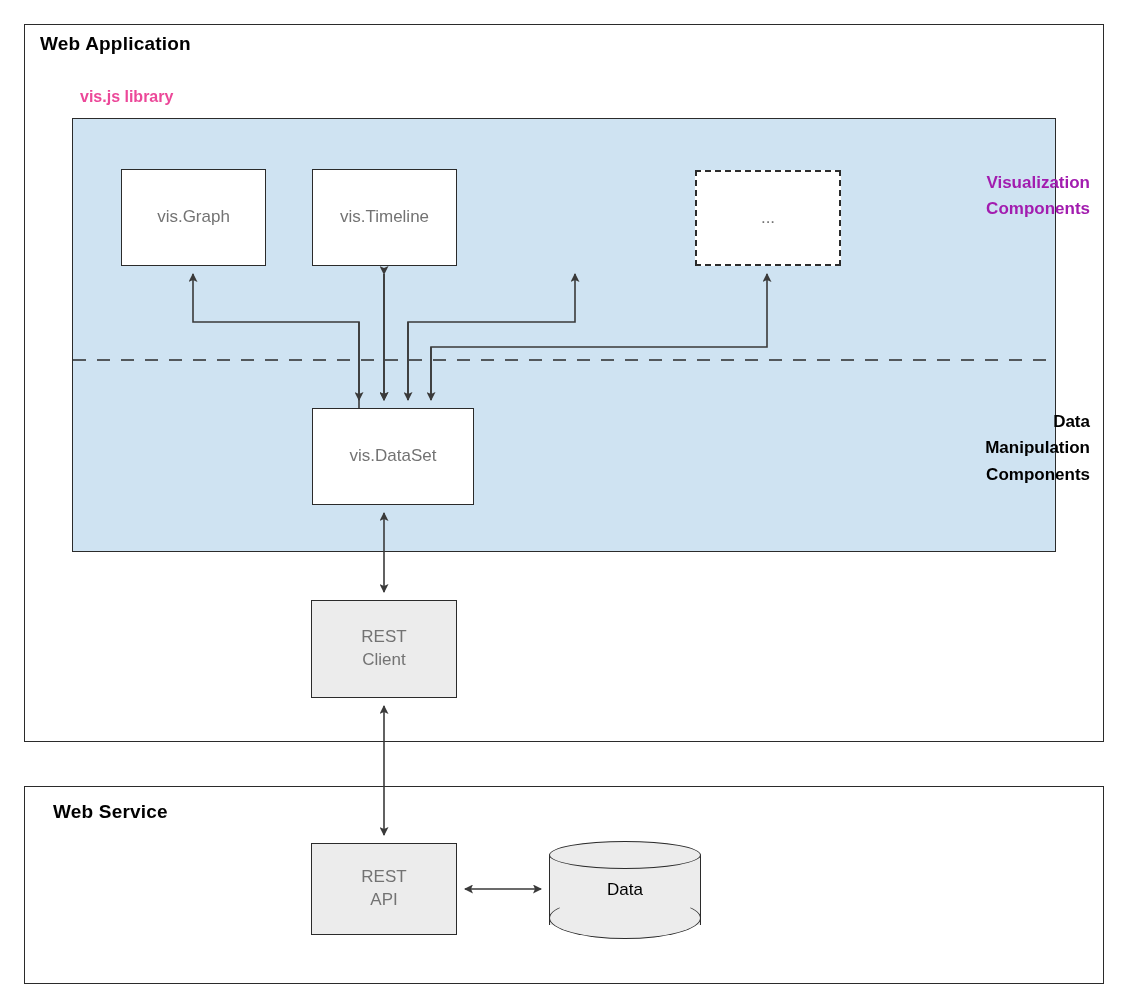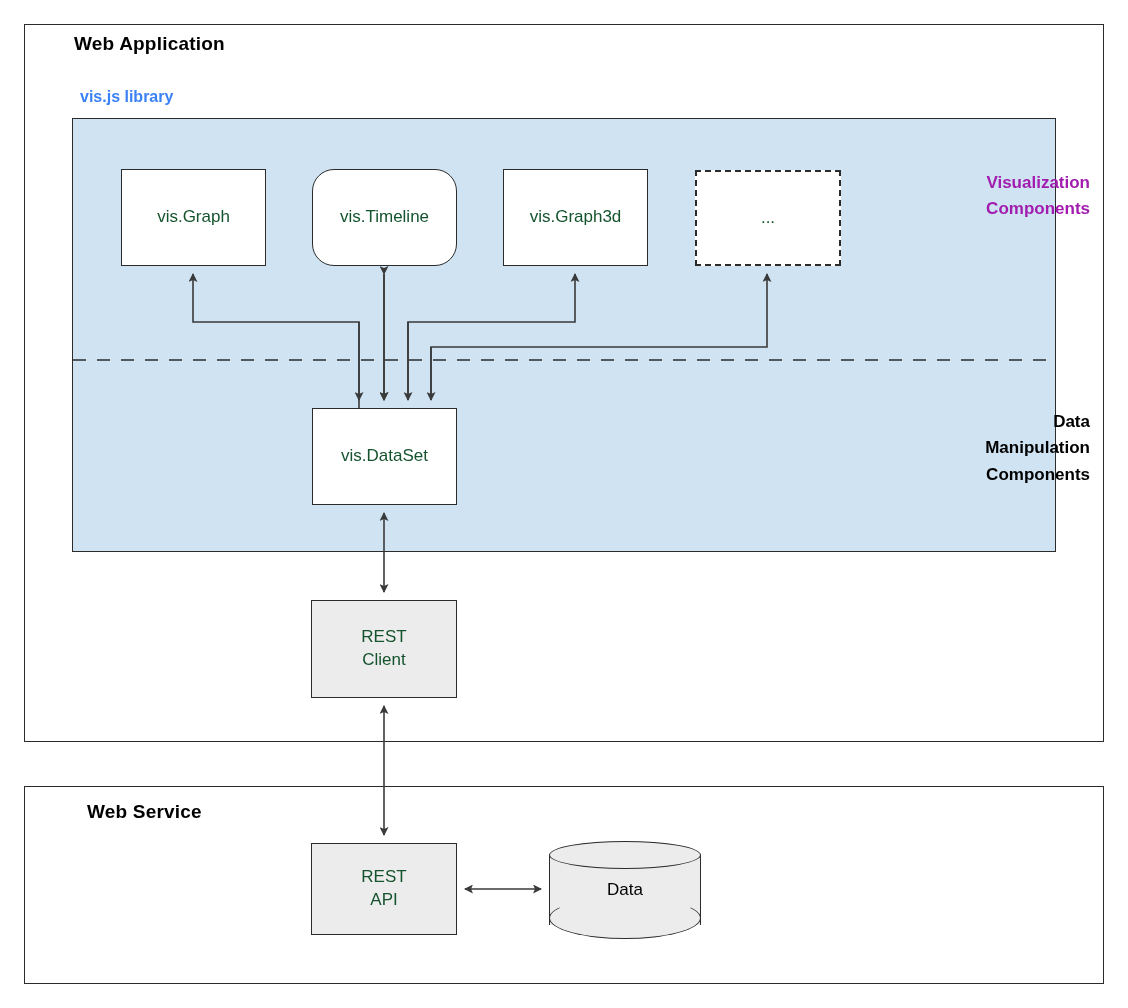--- a/index.html
+++ b/index.html
@@ -34,31 +34,30 @@
     left: 24px; top: 786px;
     width: 1080px; height: 198px;
   }
   .panel-title {
     position: absolute;
     font-size: 19px;
     font-weight: bold;
     color: #000000;
     letter-spacing: 0.2px;
     white-space: nowrap;
-    margin-left: 34px;
   }
   #web-application-title { left: 40px; top: 33px; }
   #web-service-title     { left: 53px; top: 801px; }
 
   #visjs-library-title {
     position: absolute;
     left: 80px; top: 88px;
     font-size: 16px;
     font-weight: bold;
-    color: #3b82f6;
+    color: #ec4899;
     white-space: nowrap;
   }
 
   #visjs-library-panel {
     position: absolute;
     left: 72px; top: 118px;
     width: 984px; height: 434px;
     background: #cfe3f2;
     border: 1px solid #2b2b2b;
     box-sizing: border-box;
@@ -67,36 +66,36 @@
   .node {
     position: absolute;
     box-sizing: border-box;
     border: 1px solid #2b2b2b;
     background: #ffffff;
     display: flex;
     align-items: center;
     justify-content: center;
     text-align: center;
     font-size: 17px;
-    color: #14532d;
+    color: #737373;
     line-height: 1.35;
     white-space: pre-line;
   }
   .node.dashed {
     border: 2px dashed #2b2b2b;
   }
   .node.grey {
     background: #ececec;
   }
 
   #node-vis-graph    { left: 121px; top: 169px; width: 145px; height: 97px; }
-  #node-vis-timeline { left: 312px; top: 169px; width: 145px; height: 97px; border-radius: 22px; }
+  #node-vis-timeline { left: 312px; top: 169px; width: 145px; height: 97px; }
   #node-vis-graph3d  { left: 503px; top: 169px; width: 145px; height: 97px; }
   #node-vis-more     { left: 695px; top: 170px; width: 146px; height: 96px; }
-  #node-vis-dataset  { left: 312px; top: 408px; width: 145px; height: 97px; }
+  #node-vis-dataset  { left: 312px; top: 408px; width: 162px; height: 97px; }
   #node-rest-client  { left: 311px; top: 600px; width: 146px; height: 98px; }
   #node-rest-api     { left: 311px; top: 843px; width: 146px; height: 92px; }
 
   #section-label-visualization {
     position: absolute;
     right: 38px; top: 170px;
     width: 230px;
     text-align: right;
     font-size: 17px;
     font-weight: bold;
@@ -210,21 +209,20 @@
 
     <line x1="384" y1="706" x2="384" y2="835" stroke="#3a3a3a" stroke-width="1.6" marker-start="url(#arrowtail)" marker-end="url(#arrowhead)"></line>
 
     <line x1="465" y1="889" x2="541" y2="889" stroke="#3a3a3a" stroke-width="1.6" marker-start="url(#arrowtail)" marker-end="url(#arrowhead)"></line>
   </svg>
 
   <div class="node" id="node-vis-graph">vis.Graph</div>
 
   <div class="node" id="node-vis-timeline">vis.Timeline</div>
 
-  <div class="node" id="node-vis-graph3d">vis.Graph3d</div>
 
   <div class="node dashed" id="node-vis-more">...</div>
 
   <div id="section-label-visualization">Visualization
 Components</div>
 
   <div class="node" id="node-vis-dataset">vis.DataSet</div>
 
   <div id="section-label-data">Data
 Manipulation

